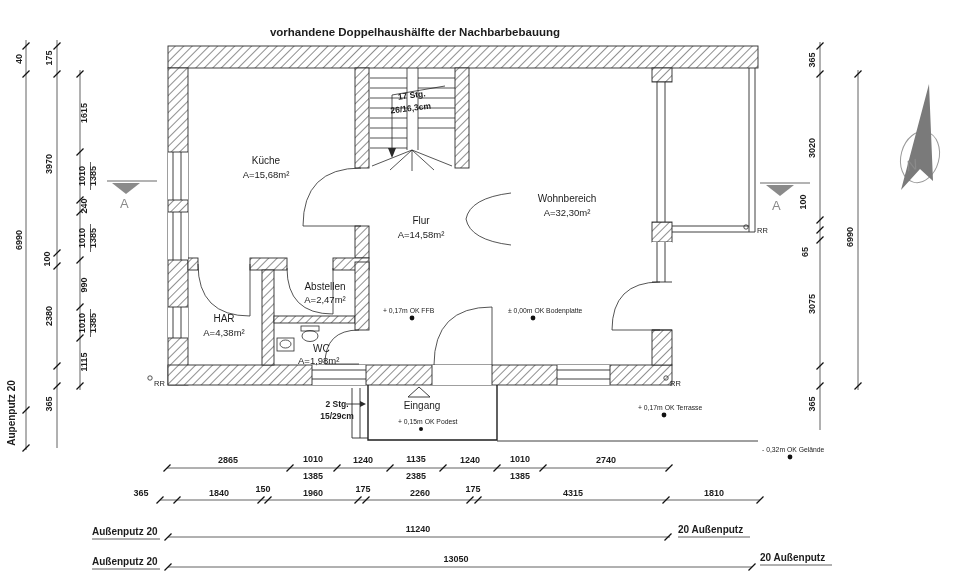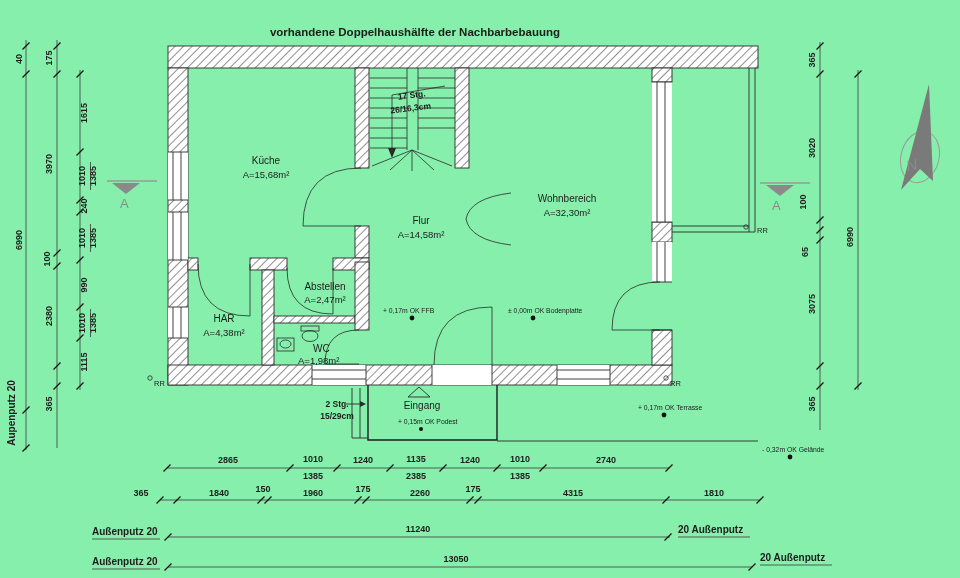--- a/index.html
+++ b/index.html
@@ -1,17 +1,17 @@
 <!DOCTYPE html>
 <html><head>
 <meta charset="utf-8">
 <style>
   html,body{margin:0;padding:0;background:#e8e8e8;}
   .sheet{
-    width:960px;height:578px;background:#86efac;position:relative;overflow:hidden;
+    width:960px;height:578px;background:#ffffff;position:relative;overflow:hidden;
     font-family:"Liberation Sans","DejaVu Sans",sans-serif;
   }
   svg{display:block;}
   text{fill:#1c1c1c;font-family:"Liberation Sans","DejaVu Sans",sans-serif;}
   .title{font-size:11.5px;font-weight:bold;}
   .note{font-size:8.5px;}
   .room{font-size:10px;}
   .area{font-size:9.5px;}
   .dim{font-size:9px;font-weight:bold;}
   .dimsm{font-size:8.5px;font-weight:bold;}

